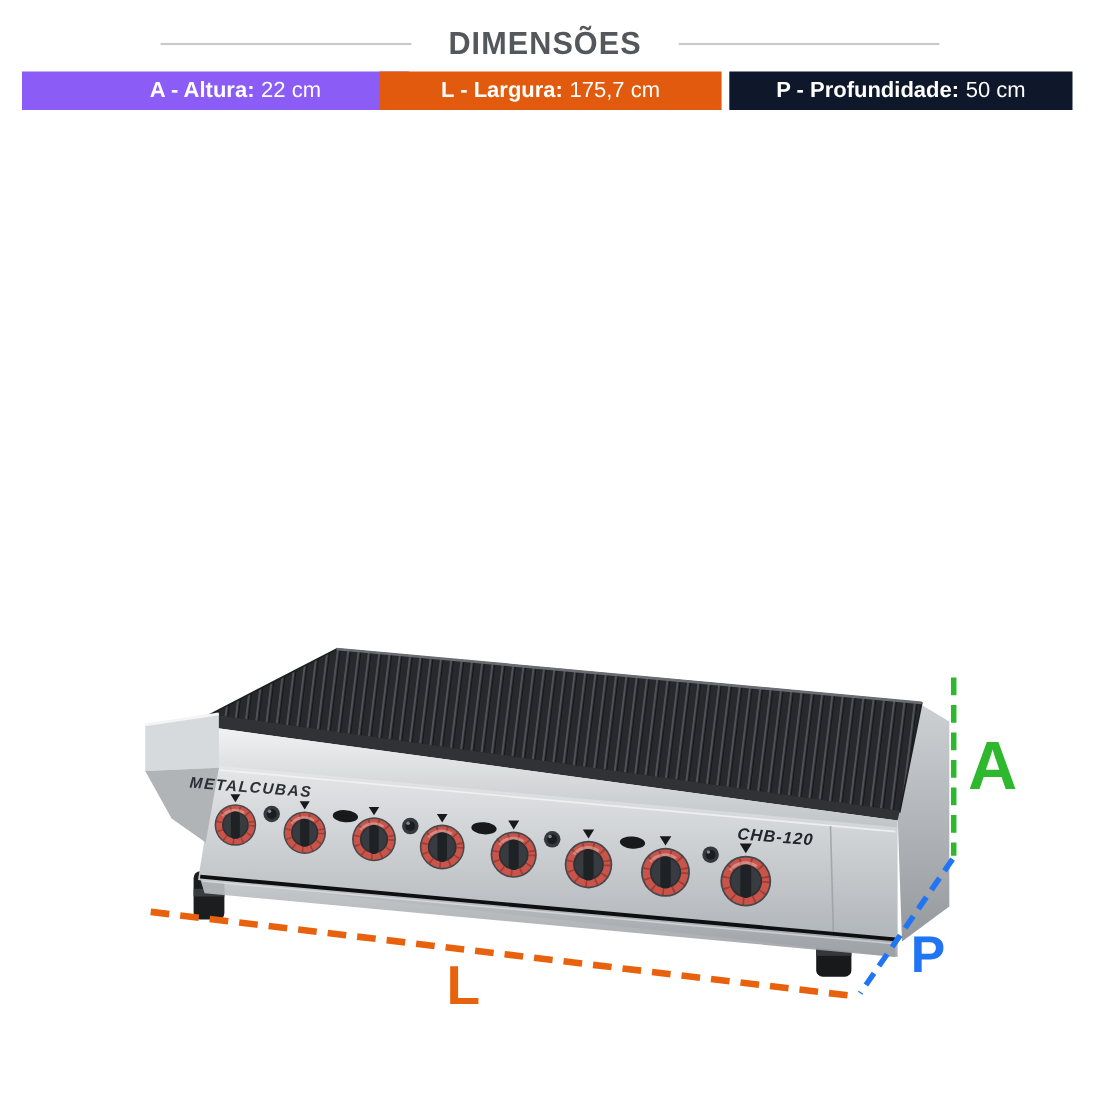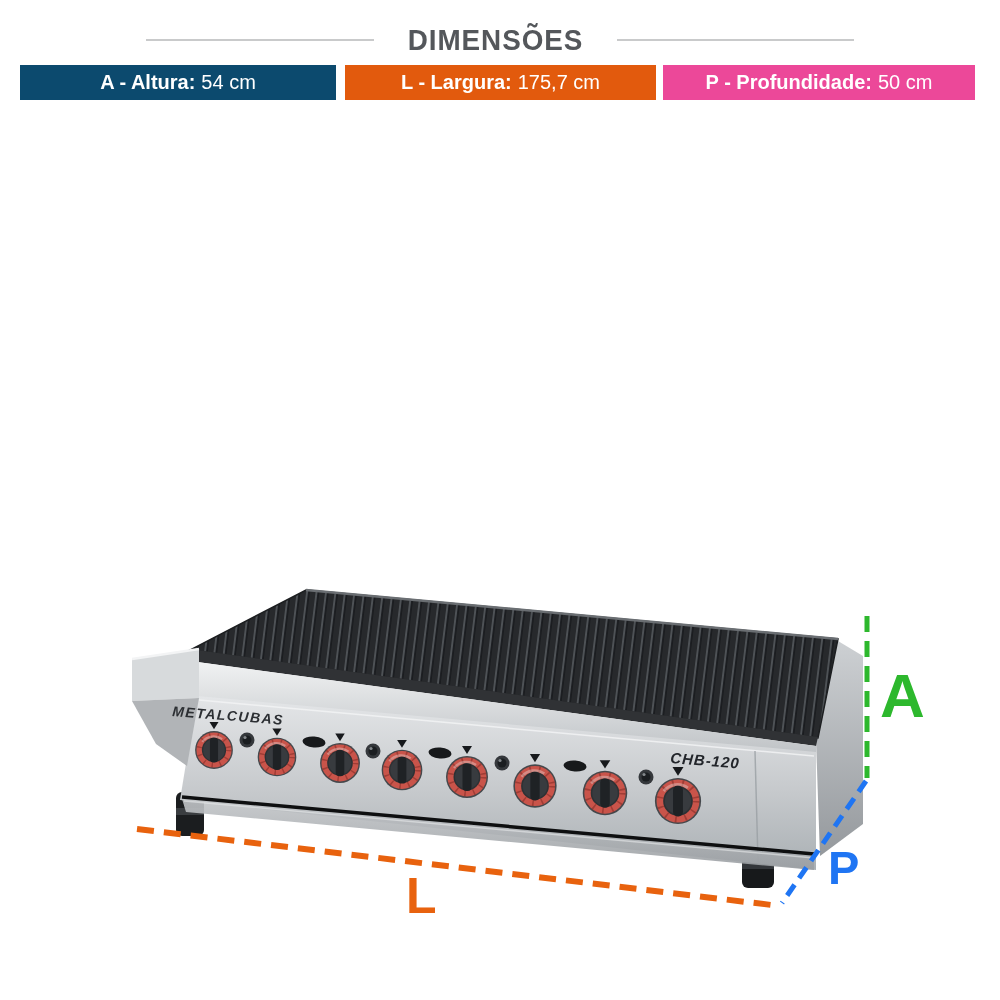--- a/index.html
+++ b/index.html
@@ -19,39 +19,39 @@
   .title{
     font-size:29px;font-weight:bold;color:#54575b;letter-spacing:1px;
     transform:scaleX(.96);white-space:nowrap;
   }
   
   .badge{
     position:absolute;top:65px;height:35px;display:flex;align-items:center;
     justify-content:center;color:#ffffff;font-size:20px;white-space:nowrap;
   }
   .badge .b-label{font-weight:bold;margin-right:6px;}
-  .badge-green{left:20px;width:316px;background:#0c4a6e;}
+  .badge-green{left:20px;width:316px;background:#8b5cf6;padding-left:36px;}
   .badge-orange{left:345px;width:311px;background:#e25a0d;}
-  .badge-blue{left:663px;width:312px;background:#ec4899;}
+  .badge-blue{left:663px;width:312px;background:#0f172a;}
   
   .figure-svg{position:absolute;left:0;top:0;}
   text.dim-letter{font-weight:bold;font-family:"Liberation Sans","DejaVu Sans",sans-serif;}
 </style>
 </head>
 <body>
 
 <div class="header">
   <div class="rule rule-left"></div>
   <div class="title">DIMENSÕES</div>
   <div class="rule rule-right"></div>
 </div>
 
 <div class="badge badge-green">
   <span class="b-label">A - Altura:</span>
-  <span class="b-value">54 cm</span>
+  <span class="b-value">22 cm</span>
 </div>
 <div class="badge badge-orange">
   <span class="b-label">L - Largura:</span>
   <span class="b-value">175,7 cm</span>
 </div>
 <div class="badge badge-blue">
   <span class="b-label">P - Profundidade:</span>
   <span class="b-value">50 cm</span>
 </div>
 

